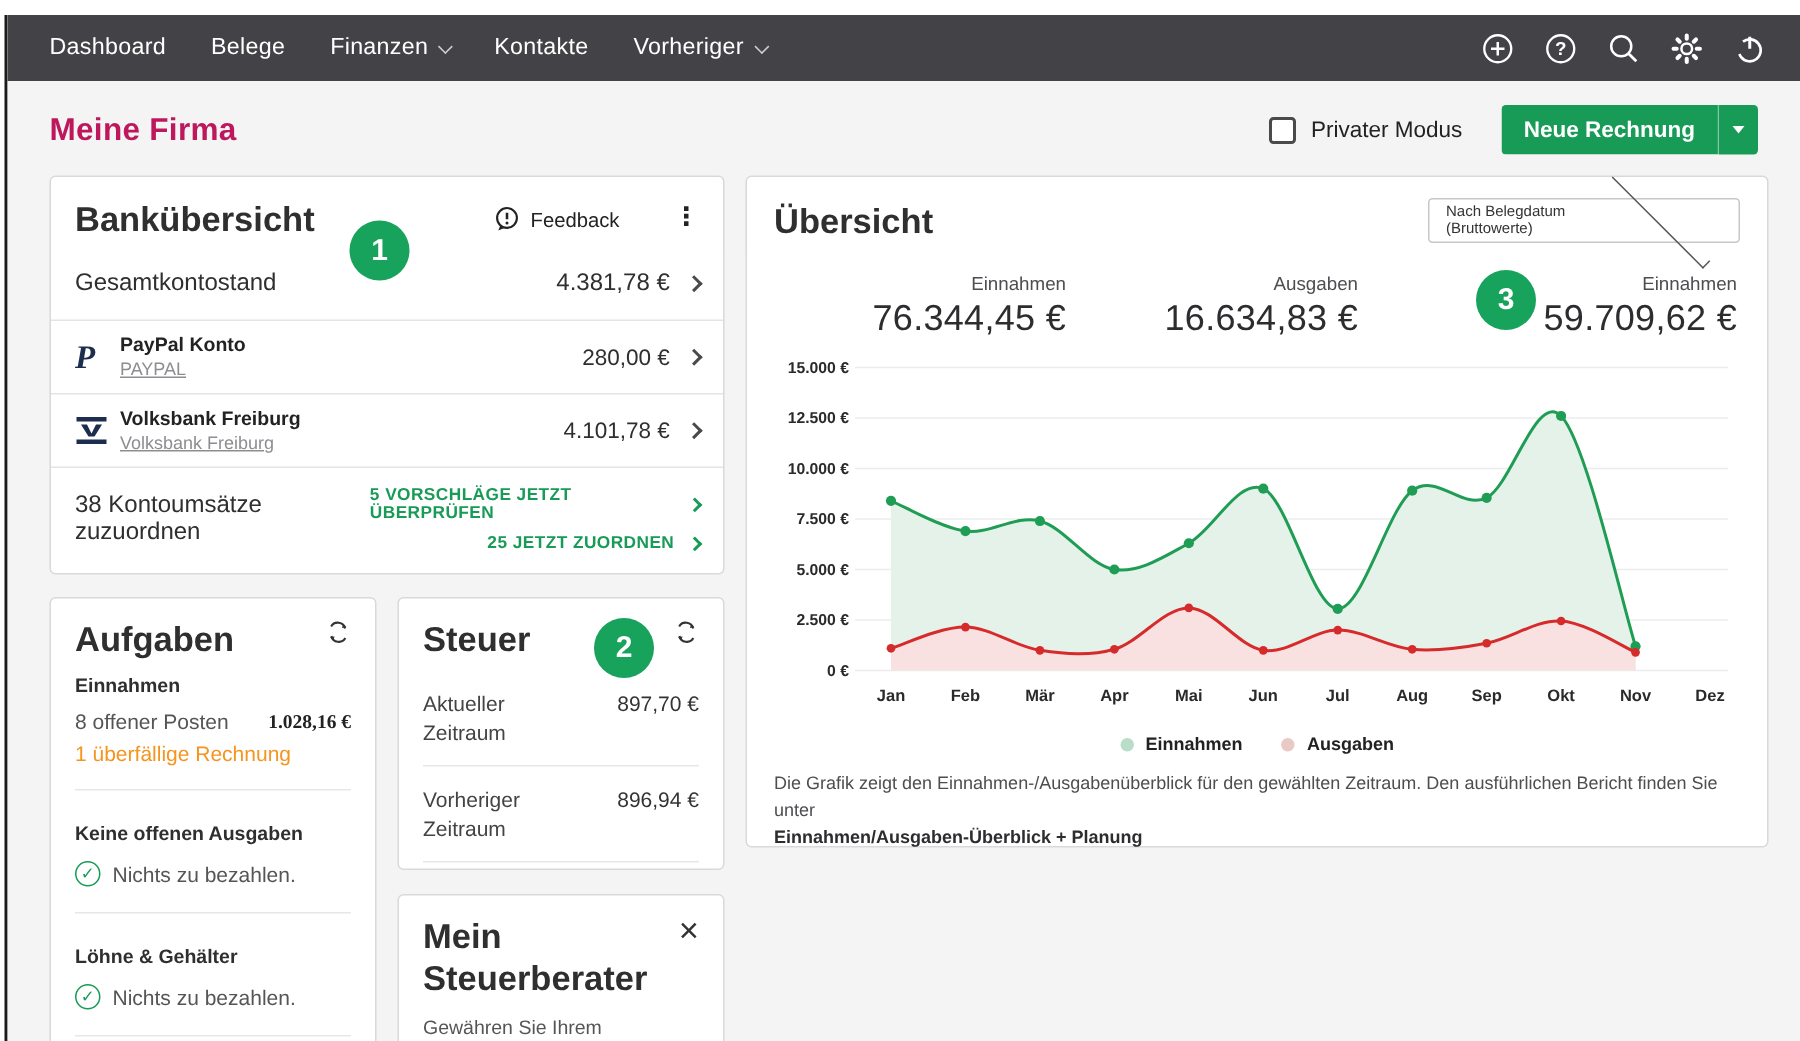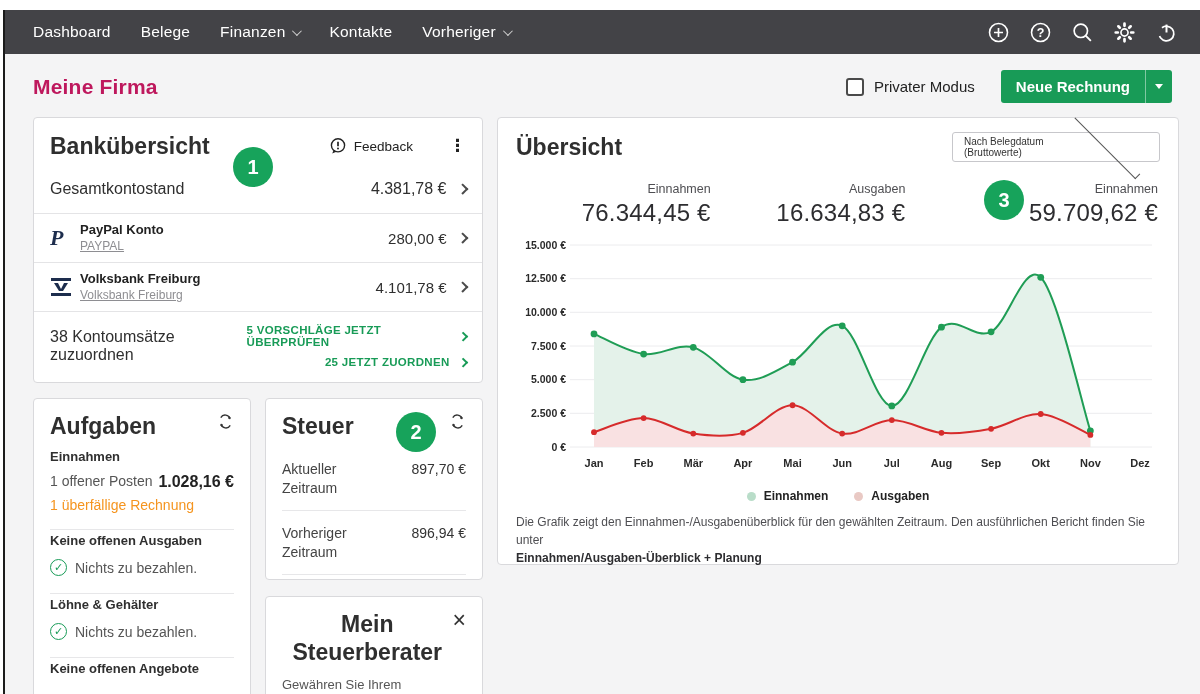--- a/index.html
+++ b/index.html
@@ -53,29 +53,29 @@
   .bank-foot { border-top:1px solid #e4e4e6; display:flex; align-items:center; padding:12px 16px 14px; }
   .bank-foot-label { font-size:16px; color:#2f2f2f; }
   .bank-links { margin-left:auto; display:flex; flex-direction:column; gap:8px; align-items:flex-end; }
   .glink { display:flex; align-items:center; gap:10px; color:var(--green); font-size:11.5px; font-weight:700; letter-spacing:.3px; cursor:pointer; }
   .glink .chev { border-color:var(--green); width:6.5px; height:6.5px; }
   .paypal-p { font-size:22px; font-weight:800; font-style:italic; color:#1d2d4d; font-family:"Liberation Serif",serif;}
 
   
   .under { display:flex; gap:14px; margin-top:15px; align-items:flex-start;}
   .card-sm { width:218px; flex:none; padding:14px 16px; }
-  .sm-head { display:flex; align-items:flex-start;text-align:center; }
+  .sm-head { display:flex; align-items:flex-start; }
   .sm-head .card-title { line-height:1.15; }
   .icon-btn { margin-left:auto; cursor:pointer; flex:none; }
 
-  .task-sec { padding-top:3px; }
+  .task-sec { padding-top:21px; }
   .task-sec + .task-sec { border-top:1px solid #e7e7e9; margin-top:14px; }
   .task-head { font-size:13px; font-weight:700; color:#2f2f2f; margin-bottom:9px; }
   .task-row { display:flex; font-size:14px; color:#555; margin-bottom:5px; }
-  .task-row b { margin-left:auto; font-size:16px; color:#222; }
+  .task-row b { margin-left:auto; font-size:13px; color:#222;font-family:Liberation Serif, serif; }
   .task-link { font-size:14px; color:var(--orange); cursor:pointer; display:inline-block; margin-bottom:2px;}
   .task-ok { display:flex; align-items:center; gap:8px; font-size:14px; color:#555; padding:2px 0 3px; }
   .okc { width:17px; height:17px; border:1.6px solid var(--green); border-radius:50%; color:var(--green); font-size:11px; display:flex; align-items:center; justify-content:center; flex:none; }
 
   .steuer-row { display:flex; font-size:14px; color:#444; padding:13px 0 12px; line-height:1.35; border-bottom:1px solid #e7e7e9; }
   .steuer-row b { margin-left:auto; font-weight:400; color:#333; }
 
   .advisor-text { font-size:13px; color:#555; line-height:1.45; margin-top:10px; }
   .close-x { font-size:23px; color:#333; line-height:.8; }
 
@@ -256,21 +256,21 @@
                       <path d="M13.8 6.4 a 5.3 5.3 0 0 0 -9.8 -1.5"></path>
                     </g>
                     <path d="M12.6 3 l 2.2 2.4 -3.2 .6 z" fill="#333"></path>
                     <path d="M5.4 15 l -2.2 -2.4 3.2 -.6 z" fill="#333"></path>
                   </svg>
               </span>
             </div>
             <div class="task-sec" style="padding-top:10px;">
               <div class="task-head">Einnahmen</div>
               <div class="task-row">
-                  <span>1 offener Posten</span>
+                  <span>8 offener Posten</span>
                   <b>1.028,16 €</b>
                 </div>
               <span class="task-link">1 überfällige Rechnung</span>
             </div>
             <div class="task-sec">
               <div class="task-head">Keine offenen Ausgaben</div>
               <div class="task-ok">
                   <span class="okc">✓</span>
                   <span>Nichts zu bezahlen.</span>
                 </div>

